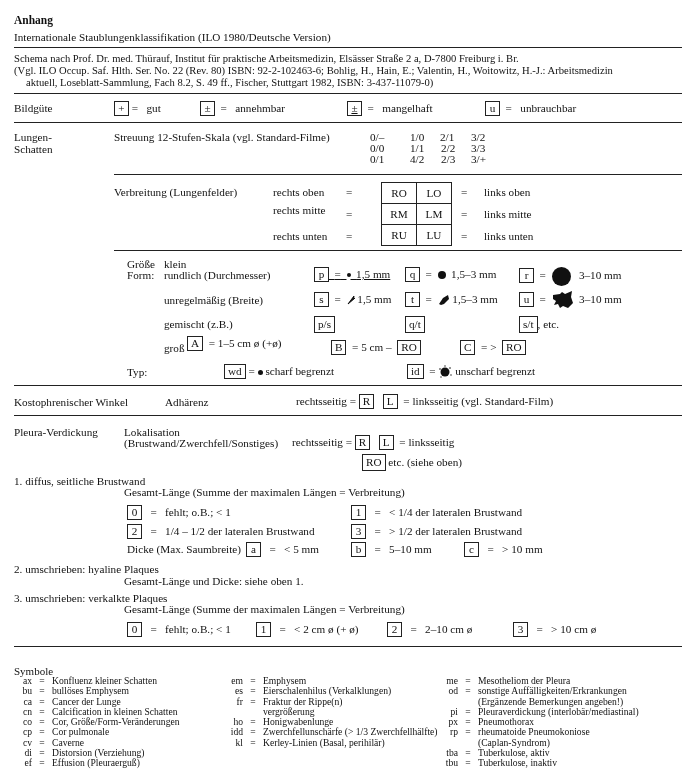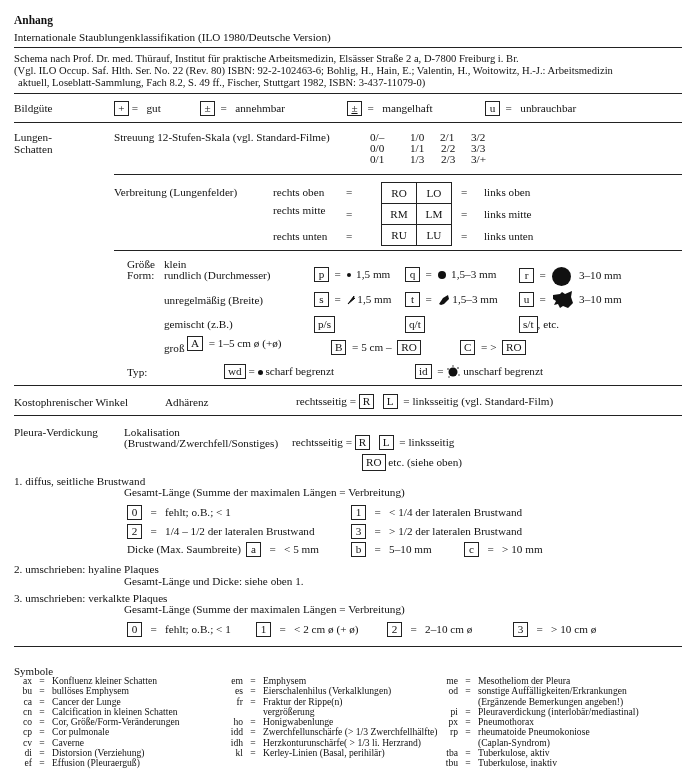--- a/index.html
+++ b/index.html
@@ -18,21 +18,21 @@
   svg { vertical-align:middle; }
 </style>
 </head>
 <body>
 
 <div class="abs bold" style="left:14px;top:14px;font-size:11.5px;">Anhang</div>
 <div class="abs" style="left:14px;top:31px;">Internationale Staublungenklassifikation (ILO 1980/Deutsche Version)</div>
 <div class="hr" style="top:47px;"></div>
 <div class="abs" style="left:14px;top:53px;font-size:10.6px;">Schema nach Prof. Dr. med. Thürauf, Institut für praktische Arbeitsmedizin, Elsässer Straße 2 a, D-7800 Freiburg i. Br.</div>
 <div class="abs" style="left:14px;top:65px;font-size:10.6px;">(Vgl. ILO Occup. Saf. Hlth. Ser. No. 22 (Rev. 80) ISBN: 92-2-102463-6; Bohlig, H., Hain, E.; Valentin, H., Woitowitz, H.-J.: Arbeitsmedizin</div>
-<div class="abs" style="left:18px;top:77px;font-size:10.6px;">aktuell, Loseblatt-Sammlung, Fach 8.2, S. 49 ff., Fischer, Stuttgart 1982, ISBN: 3-437-11079-0)</div>
+<div class="abs" style="left:26px;top:77px;font-size:10.6px;">aktuell, Loseblatt-Sammlung, Fach 8.2, S. 49 ff., Fischer, Stuttgart 1982, ISBN: 3-437-11079-0)</div>
 <div class="hr" style="top:93px;"></div>
 
 <div class="abs" style="left:14px;top:102px;">Bildgüte</div>
 <div class="abs" style="left:114px;top:101px;">
   <span class="box">+</span>
   <span>=</span>&nbsp;&nbsp;
   <span>gut</span>
 </div>
 <div class="abs" style="left:200px;top:101px;">
   <span class="box">±</span>&nbsp;
@@ -57,21 +57,21 @@
 <div>
   <div class="abs" style="left:370px;top:131px;">0/–</div>
   <div class="abs" style="left:410px;top:131px;">1/0</div>
   <div class="abs" style="left:440px;top:131px;">2/1</div>
   <div class="abs" style="left:471px;top:131px;">3/2</div>
   <div class="abs" style="left:370px;top:142px;">0/0</div>
   <div class="abs" style="left:410px;top:142px;">1/1</div>
   <div class="abs" style="left:441px;top:142px;">2/2</div>
   <div class="abs" style="left:471px;top:142px;">3/3</div>
   <div class="abs" style="left:370px;top:153px;">0/1</div>
-  <div class="abs" style="left:410px;top:153px;">1/3</div>
+  <div class="abs" style="left:410px;top:153px;">4/2</div>
   <div class="abs" style="left:441px;top:153px;">2/3</div>
   <div class="abs" style="left:471px;top:153px;">3/+</div>
 </div>
 <div class="hr" style="top:174px;left:114px;width:568px;"></div>
 
 <div class="abs" style="left:114px;top:186px;">Verbreitung (Lungenfelder)</div>
 <div class="abs" style="left:273px;top:186px;">rechts oben</div>
 <div class="abs" style="left:273px;top:204px;">rechts mitte</div>
 <div class="abs" style="left:273px;top:230px;">rechts unten</div>
 <div class="abs" style="left:346px;top:186px;">=</div>
@@ -99,21 +99,21 @@
 <div class="abs" style="left:484px;top:186px;">links oben</div>
 <div class="abs" style="left:484px;top:208px;">links mitte</div>
 <div class="abs" style="left:484px;top:230px;">links unten</div>
 <div class="hr" style="top:250px;left:114px;width:568px;"></div>
 
 <div class="abs" style="left:127px;top:258px;">Größe</div>
 <div class="abs" style="left:164px;top:258px;">klein</div>
 <div class="abs" style="left:127px;top:269px;">Form:</div>
 <div class="abs" style="left:164px;top:269px;">rundlich (Durchmesser)</div>
 
-<div class="abs" style="left:314px;top:267px;">
+<div class="abs" style="left:314px;top:267px;text-decoration:underline;">
   <span class="box">p</span>
   &nbsp;<span>=</span>&nbsp;
   <span class="dot" style="width:4px;height:4px;"></span>&nbsp;
   <span>1,5 mm</span>
 </div>
 <div class="abs" style="left:405px;top:267px;">
   <span class="box">q</span>
   &nbsp;<span>=</span>&nbsp;
   <span class="dot" style="width:8px;height:8px;"></span>&nbsp;
   <span>1,5–3 mm</span>
@@ -172,21 +172,21 @@
   <span class="box">RO</span>
 </div>
 
 <div class="abs" style="left:127px;top:366px;">Typ:</div>
 <div class="abs" style="left:224px;top:364px;">
   <span class="box">wd</span>
   <span>=</span>
   <span class="dot" style="width:5px;height:5px;"></span>
   <span>scharf begrenzt</span>
 </div>
-<div class="abs" style="left:368px;top:364px;padding-left:47px;">
+<div class="abs" style="left:360px;top:364px;padding-left:47px;">
   <span class="box">id</span>
   &nbsp;<span>=</span>
   <svg width="14" height="14">
       <circle cx="7" cy="7" r="4.5" fill="#111"></circle>
       <circle cx="2" cy="4" r="0.8" fill="#111"></circle>
       <circle cx="12" cy="3" r="0.8" fill="#111"></circle>
       <circle cx="13" cy="10" r="0.7" fill="#111"></circle>
       <circle cx="3" cy="12" r="0.7" fill="#111"></circle>
       <circle cx="7" cy="1" r="0.7" fill="#111"></circle>
     </svg>
@@ -298,21 +298,20 @@
   <div><span class="k">ef</span><span class="e">=</span><span>Effusion (Pleuraerguß)</span></div>
 </div>
 
 <div class="sym" style="left:225px;top:676px;">
   <div><span class="k">em</span><span class="e">=</span><span>Emphysem</span></div>
   <div><span class="k">es</span><span class="e">=</span><span>Eierschalenhilus (Verkalklungen)</span></div>
   <div><span class="k">fr</span><span class="e">=</span><span>Fraktur der Rippe(n)</span></div>
   <div><span class="k"></span><span class="e"></span><span>vergrößerung</span></div>
   <div><span class="k">ho</span><span class="e">=</span><span>Honigwabenlunge</span></div>
   <div><span class="k">idd</span><span class="e">=</span><span>Zwerchfellunschärfe (&gt; 1/3 Zwerchfellhälfte)</span></div>
-  <div><span class="k">idh</span><span class="e">=</span><span>Herzkonturunschärfe( &gt; 1/3 li. Herzrand)</span></div>
   <div><span class="k">kl</span><span class="e">=</span><span>Kerley-Linien (Basal, perihilär)</span></div>
 </div>
 
 <div class="sym" style="left:440px;top:676px;">
   <div><span class="k">me</span><span class="e">=</span><span>Mesotheliom der Pleura</span></div>
   <div><span class="k">od</span><span class="e">=</span><span>sonstige Auffälligkeiten/Erkrankungen</span></div>
   <div><span class="k"></span><span class="e"></span><span>(Ergänzende Bemerkungen angeben!)</span></div>
   <div><span class="k">pi</span><span class="e">=</span><span>Pleuraverdickung (interlobär/mediastinal)</span></div>
   <div><span class="k">px</span><span class="e">=</span><span>Pneumothorax</span></div>
   <div><span class="k">rp</span><span class="e">=</span><span>rheumatoide Pneumokoniose</span></div>

